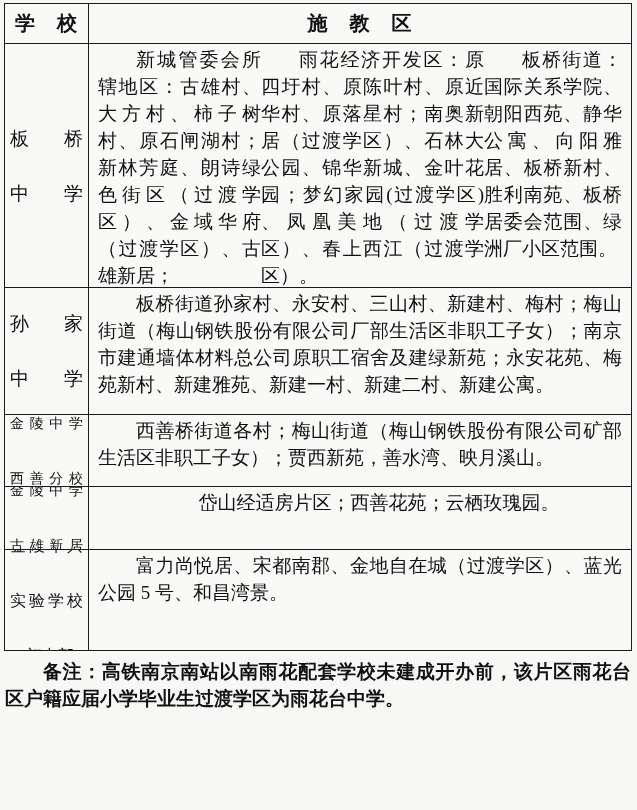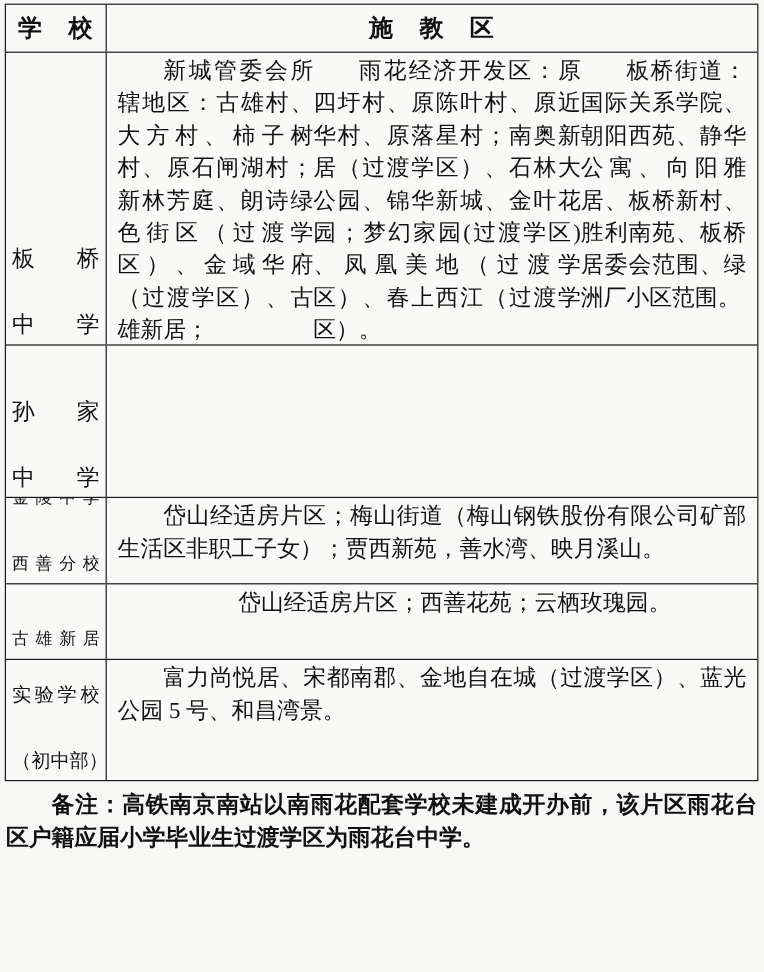--- a/index.html
+++ b/index.html
@@ -26,21 +26,21 @@
     display:flex;align-items:center;justify-content:center;
     font-weight:bold;font-size:20px;letter-spacing:1px;
   }
   .r1{height:244px;}
   .r2{height:127px;}
   .r3{height:72px;}
   .r4{height:105px;}
   .r5{height:63px;}
   .r6{height:100px;}
   .school-cell{
-    display:flex;flex-direction:column;justify-content:flex-end;
+    display:flex;flex-direction:column;justify-content:center;
     padding:0 5px;overflow:hidden;gap:24px;
   }
   .school-line{
     text-align:justify;text-align-last:justify;
     line-height:31px;white-space:nowrap;
   }
   .sz-lg .school-line{font-size:19px;}
   .sz-md .school-line{font-size:14px;}
   .sz-sm .school-line{font-size:16px;}
   .district-cell{
@@ -82,29 +82,32 @@
         <p class="para">雨花经济开发区：原四圩村、原陈叶村、原近华村、原落星村；南奥新居（过渡学区）、石林大公园、锦华新城、金叶花园；梦幻家园(过渡学区) 、凤凰美地（过渡学区）、春上西江（过渡学区）。</p>
         <p class="para">板桥街道：国际关系学院、朝阳西苑、静华公寓、向阳雅居、板桥新村、胜利南苑、板桥居委会范围、绿洲厂小区范围。</p>
       </div>
     </div>
 
     <div class="t-row r2">
       <div class="cell school-col school-cell sz-lg">
         <div class="school-line">孙家</div>
         <div class="school-line">中学</div>
       </div>
+      <div class="cell district-col district-cell">
+        <p class="para">板桥街道孙家村、永安村、三山村、新建村、梅村；梅山街道（梅山钢铁股份有限公司厂部生活区非职工子女）；南京市建通墙体材料总公司原职工宿舍及建绿新苑；永安花苑、梅苑新村、新建雅苑、新建一村、新建二村、新建公寓。</p>
+      </div>
     </div>
 
     <div class="t-row r3">
       <div class="cell school-col school-cell sz-md">
         <div class="school-line">金陵中学</div>
         <div class="school-line">西善分校</div>
       </div>
       <div class="cell district-col district-cell">
-        <p class="para">岱山经适房片区；梅山街道（梅山钢铁股份有限公司矿部生活区非职工子女）；贾西新苑，善水湾、映月溪山。</p>
+        <p class="para">西善桥街道各村；梅山街道（梅山钢铁股份有限公司矿部生活区非职工子女）；贾西新苑，善水湾、映月溪山。</p>
       </div>
     </div>
 
 
     <div class="t-row r5">
       <div class="cell school-col school-cell sz-md">
         <div class="school-line">金陵中学</div>
         <div class="school-line">古雄新居</div>
       </div>
       <div class="cell district-col district-cell">

